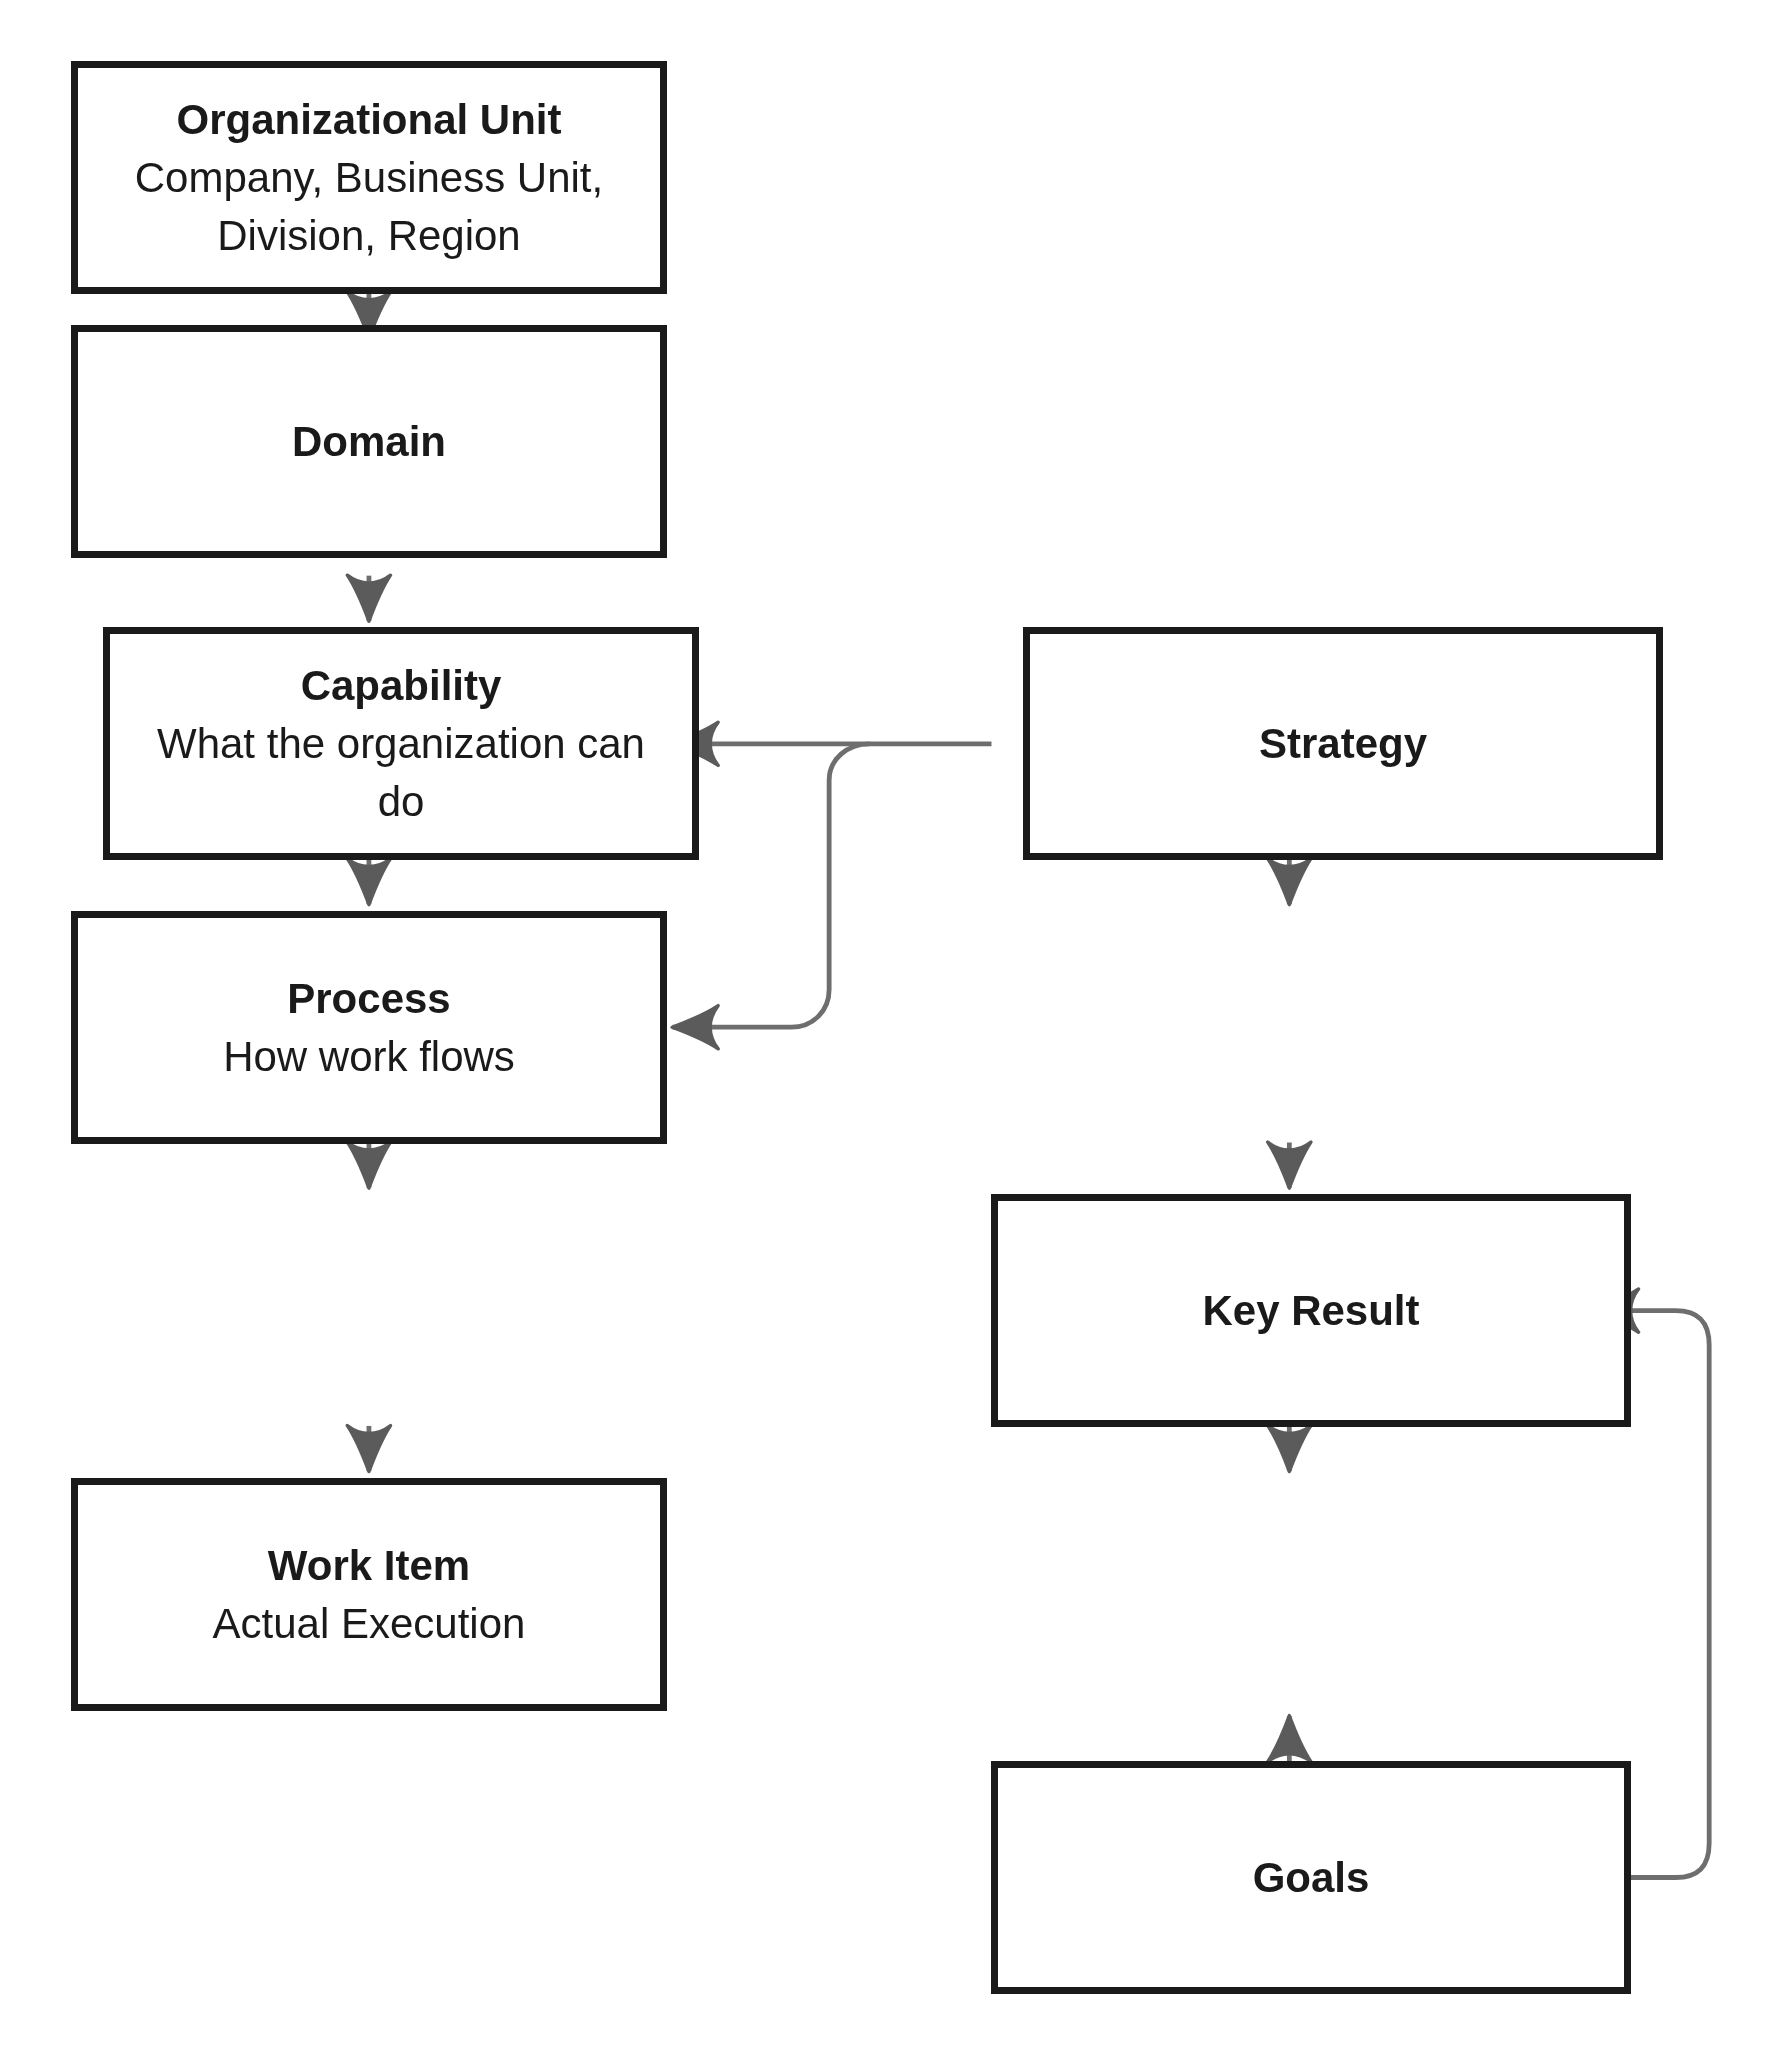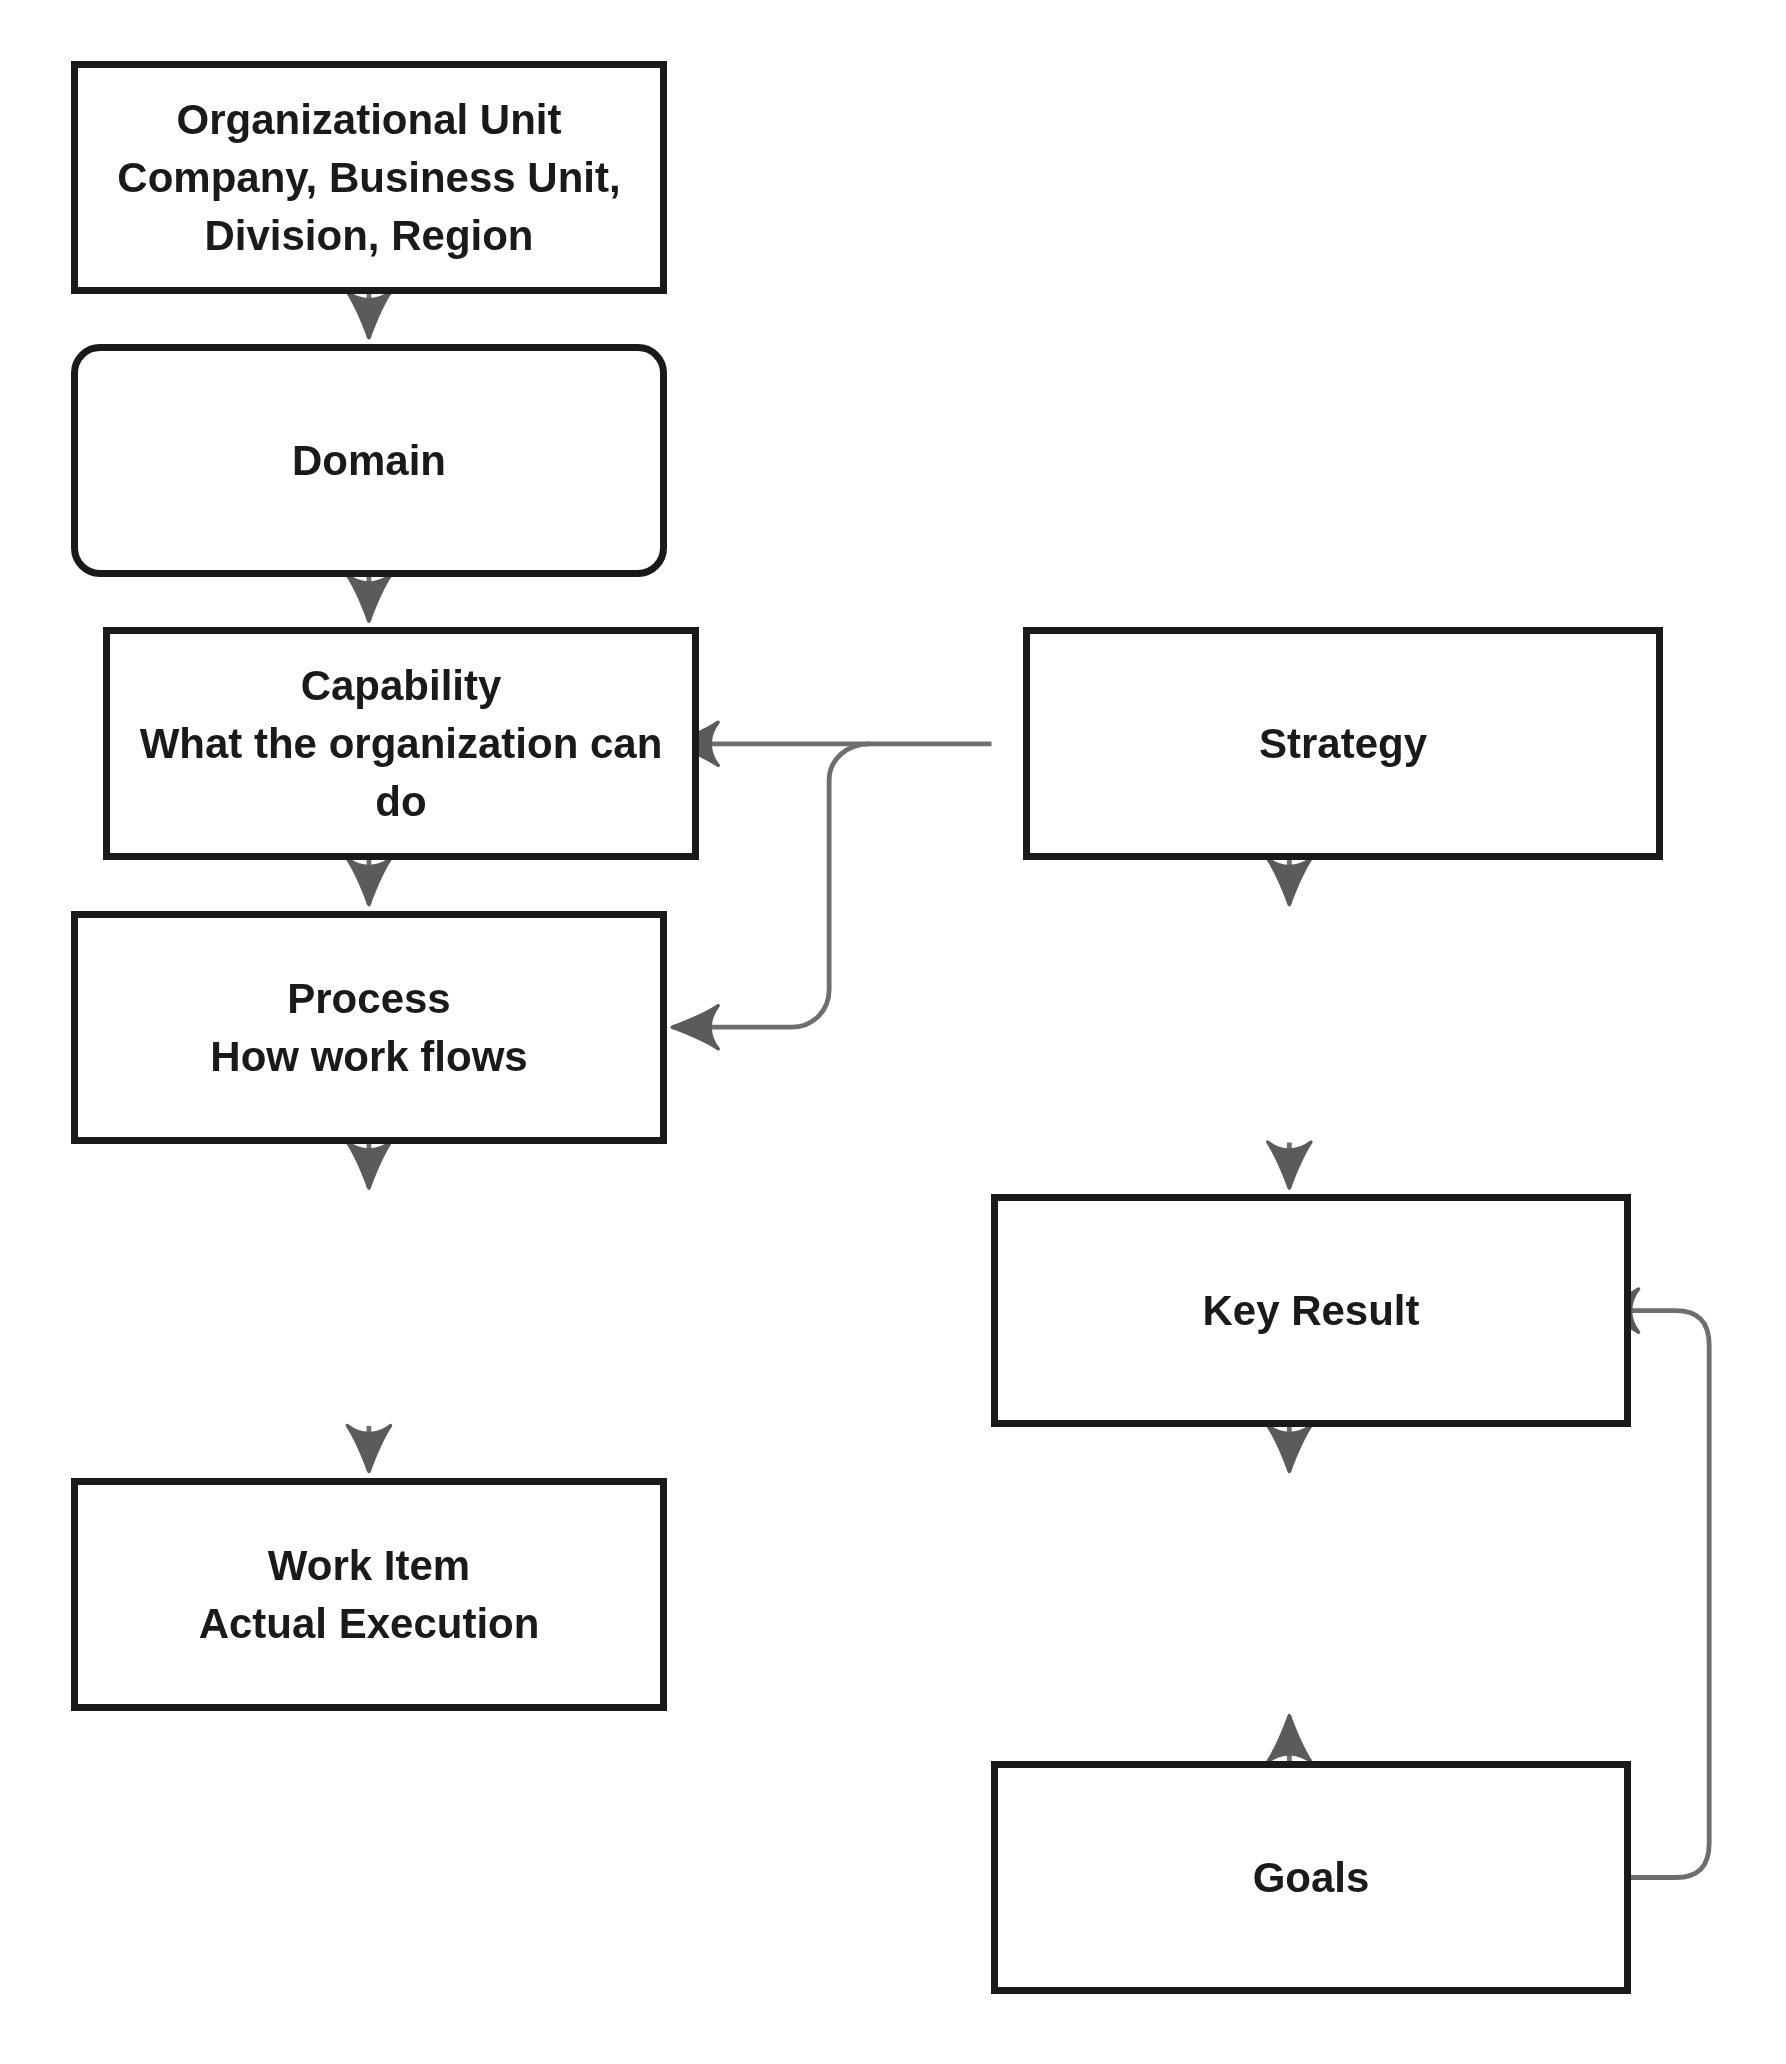--- a/index.html
+++ b/index.html
@@ -35,28 +35,28 @@
     justify-content:center;
     text-align:center;
     padding:0 25px;
     color:#1a1a1a;
     font-size:42px;
     line-height:58px;
   }
   .colL{left:71px;width:596px;}
   .colR{left:991px;width:640px;}
   .row1{top:61px;}
-  .row2{top:344px;border-radius:29px;}
+  .row2{top:325px;}
   .row3{top:627px;margin-left:32px;}
   .row4{top:911px;}
   .row5{top:1194px;}
   .row6{top:1478px;}
   .row7{top:1761px;}
   .node .title{font-weight:700;}
-  .node .subtitle{font-weight:700;}
+  .node .subtitle{font-weight:400;}
 </style>
 </head>
 <body>
 
 <div class="canvas">
 
   <svg class="edge-layer" width="1787" height="2065" viewBox="0 0 1860 2149" xmlns="http://www.w3.org/2000/svg">
     <defs>
       <marker id="chev" viewBox="0 0 11 10" refX="10.2" refY="5" markerWidth="11" markerHeight="10" orient="auto-start-reverse">
         <path d="M0.7,0.5 C3.4,2.3 6.8,3.7 10.3,5 C6.8,6.3 3.4,7.7 0.7,9.5 C2.9,6.7 2.9,3.3 0.7,0.5 Z" fill="#5b5b5b" stroke="#5b5b5b" stroke-width="0.7" stroke-linejoin="round"></path>

